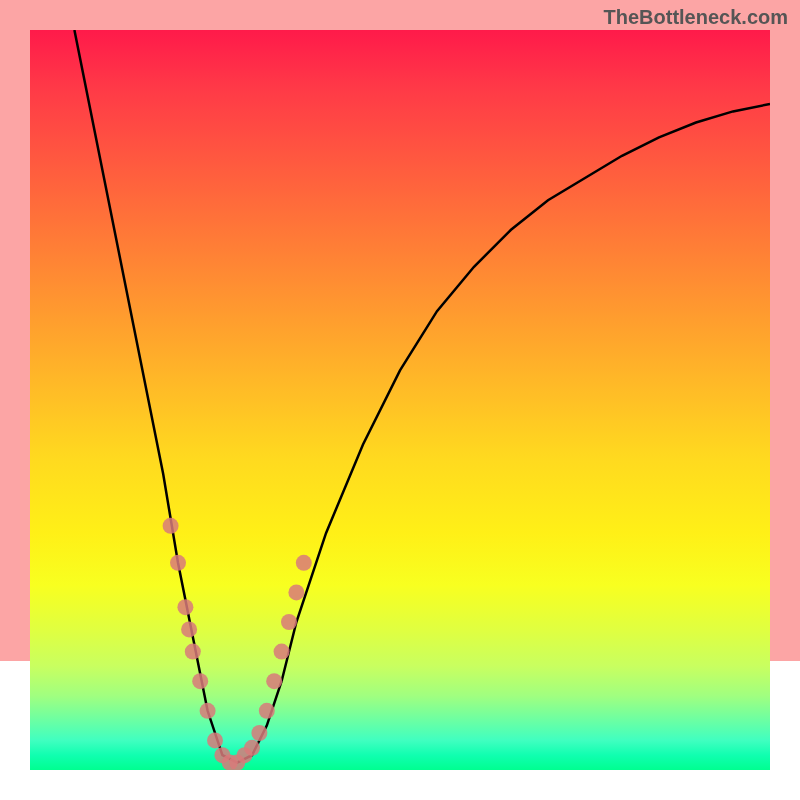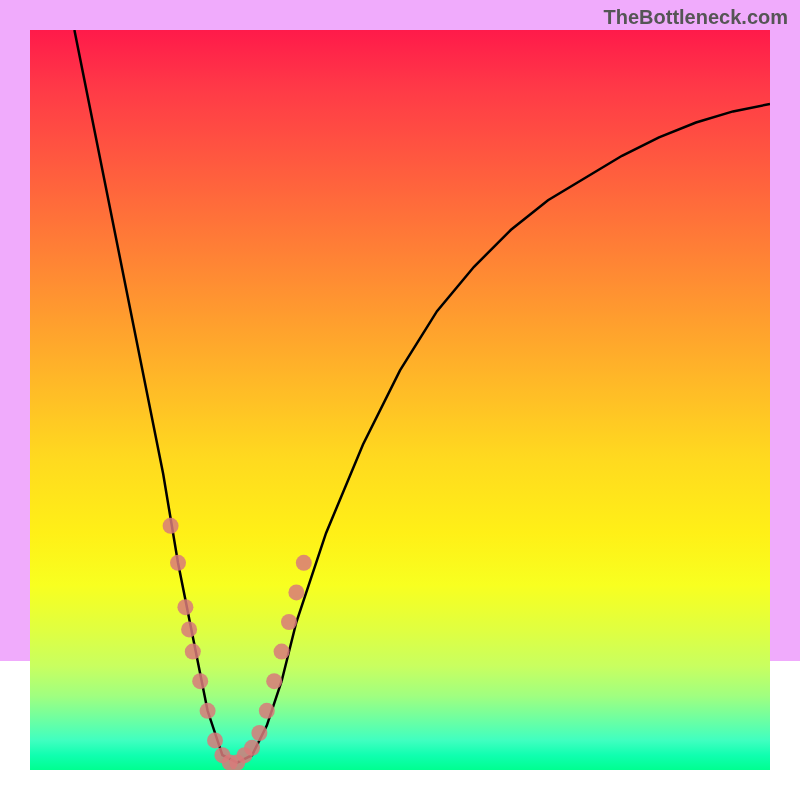--- a/index.html
+++ b/index.html
@@ -7,21 +7,21 @@
     padding: 0;
     width: 800px;
     height: 800px;
     overflow: hidden;
     font-family: Arial, sans-serif;
   }
   .chart-container {
     position: relative;
     width: 800px;
     height: 661px;
-    background: #f0abfc;
+    background: #fca5a5;
   }
   .plot-area {
     position: absolute;
     left: 30px;
     top: 30px;
     width: 740px;
     height: 740px;
     background: linear-gradient(to bottom,
       #ff1a4a 0%,
       #ff3a47 8%,

